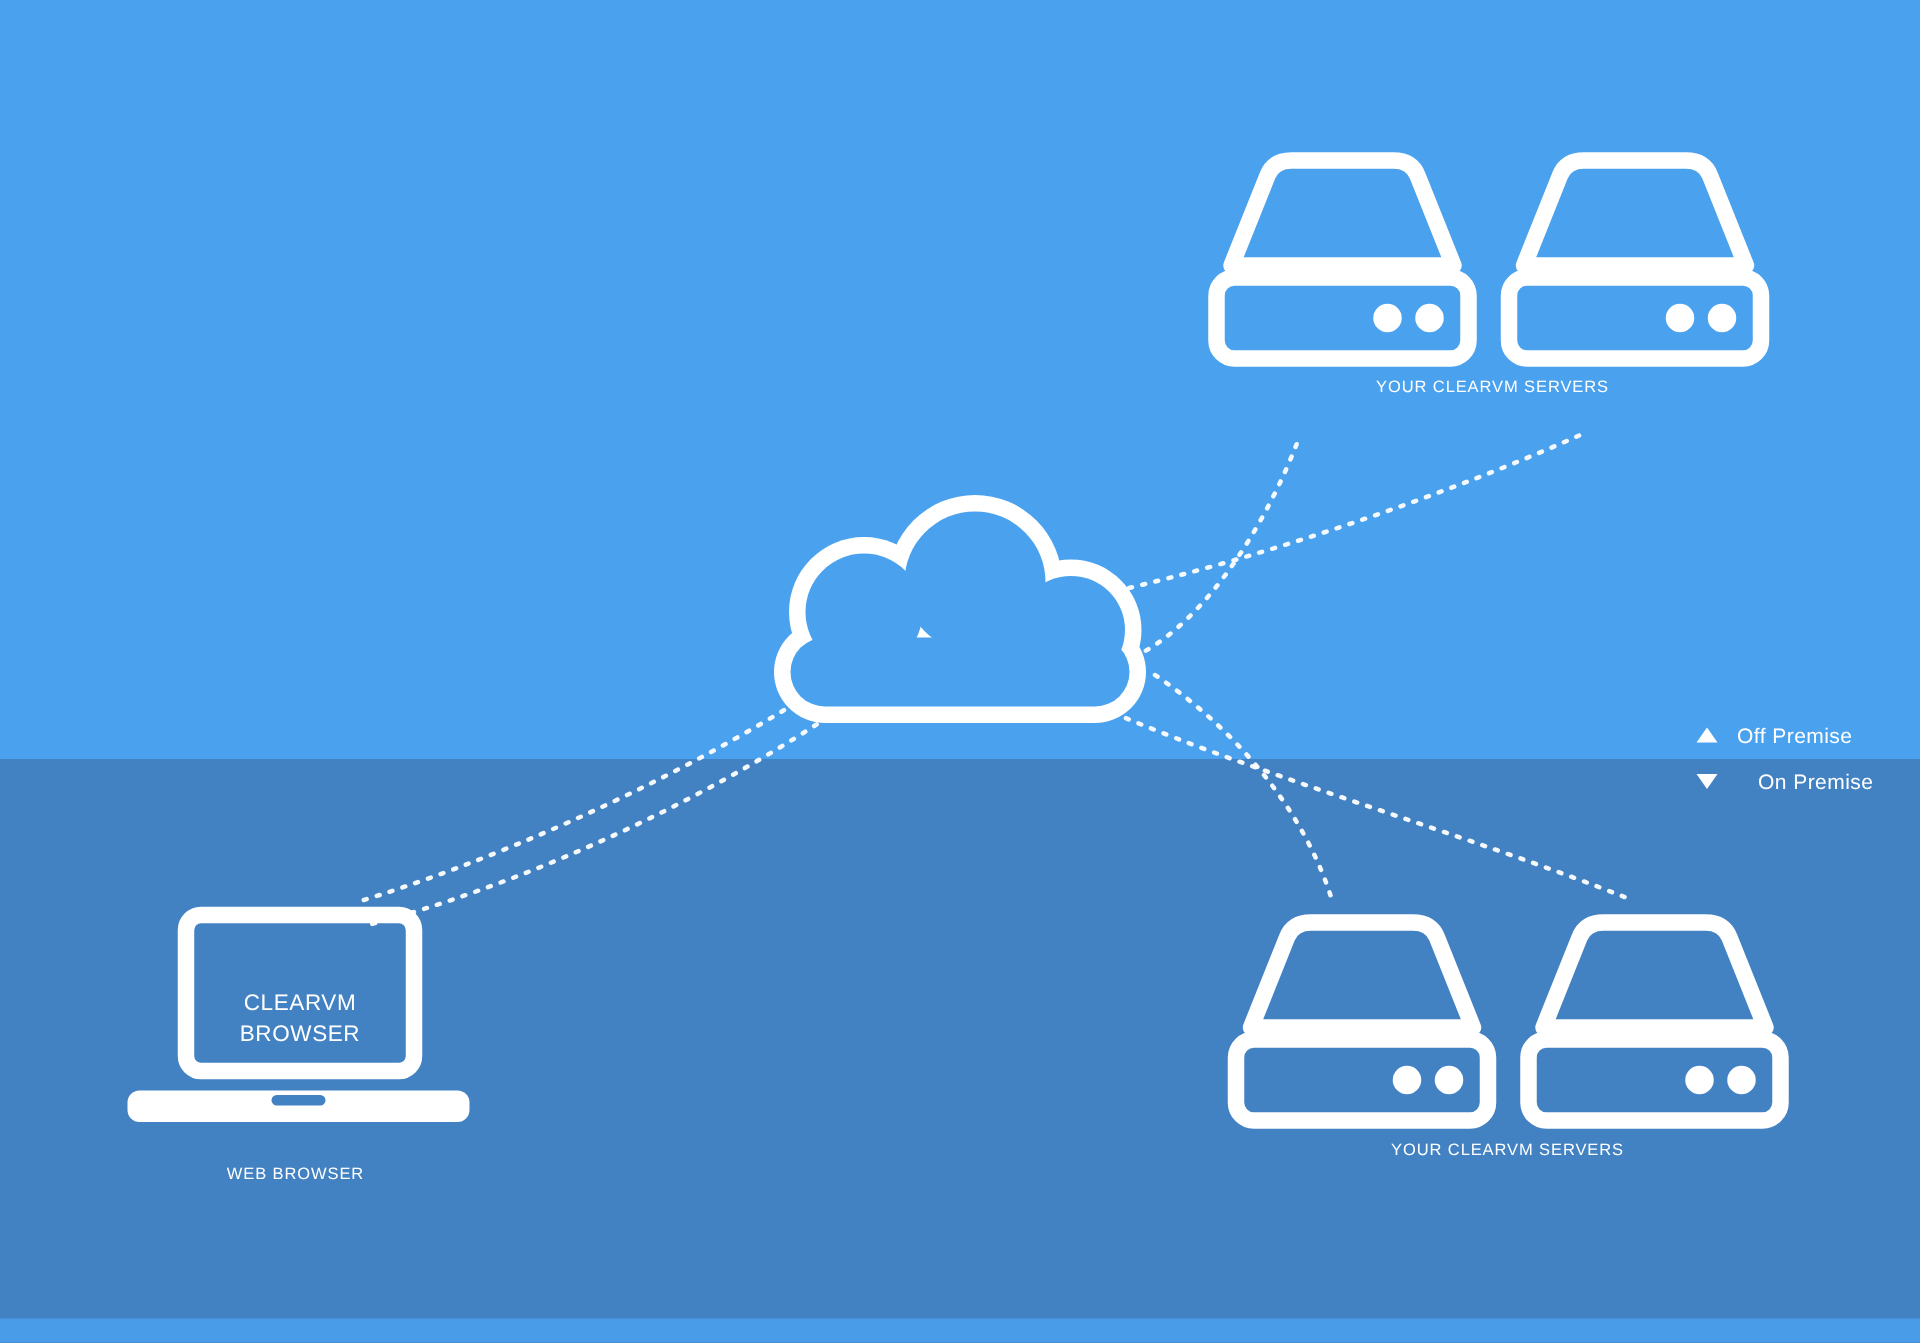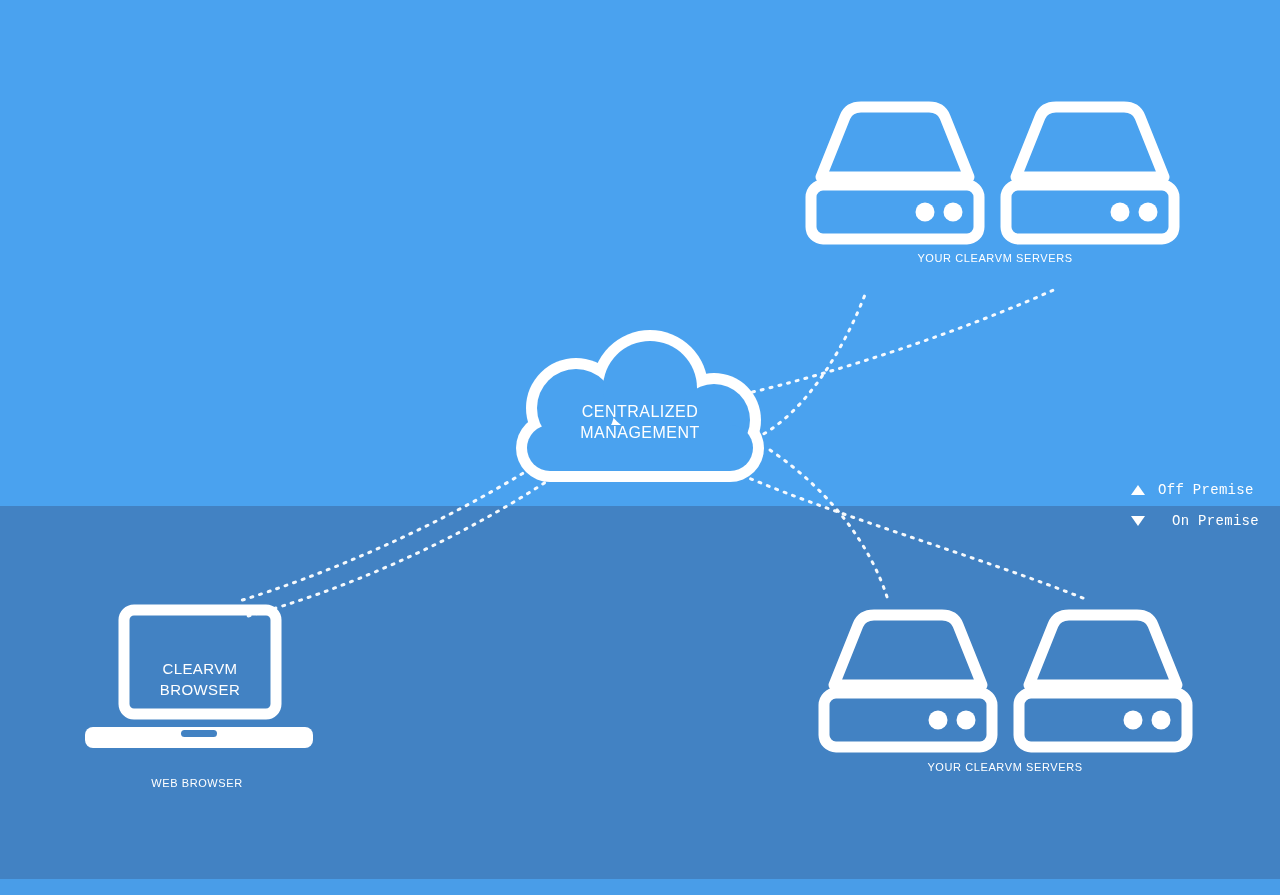--- a/index.html
+++ b/index.html
@@ -13,21 +13,21 @@
   body{font-family:"Liberation Sans","DejaVu Sans",sans-serif;}
   .stage{position:relative;width:1280px;height:895px;overflow:hidden;}
   .zone-off{position:absolute;left:0;top:0;width:1280px;height:506px;background:var(--off);}
   .zone-on{position:absolute;left:0;top:506px;width:1280px;height:373px;background:var(--on);}
   .zone-strip{position:absolute;left:0;top:879px;width:1280px;height:16px;background:var(--strip);opacity:.85;}
   svg.layer{position:absolute;left:0;top:0;width:1280px;height:895px;}
   .lbl{position:absolute;color:var(--fg);white-space:nowrap;}
   .node-label{font-size:11px;letter-spacing:.6px;transform:translateX(-50%);}
   .cloud-text{font-size:16px;letter-spacing:.5px;line-height:21px;text-align:center;transform:translateX(-50%);}
   .console-text{font-size:15px;letter-spacing:.4px;line-height:21px;text-align:center;transform:translateX(-50%);}
-  .legend-row{position:absolute;display:flex;align-items:center;gap:13px;color:var(--fg);font-size:14px;letter-spacing:.3px;font-family:Liberation Mono, monospace;}
+  .legend-row{position:absolute;display:flex;align-items:center;gap:13px;color:var(--fg);font-size:14px;letter-spacing:.3px;}
   .tri{width:0;height:0;display:inline-block;}
   .tri-up{border-left:7px solid transparent;border-right:7px solid transparent;border-bottom:10px solid var(--fg);}
   .tri-down{border-left:7px solid transparent;border-right:7px solid transparent;border-top:10px solid var(--fg);}
   .dashed{fill:none;stroke:var(--fg);stroke-width:3;stroke-dasharray:2 7;stroke-linecap:round;opacity:.95;}
   .icon-stroke{fill:none;stroke:var(--fg);stroke-width:11;stroke-linejoin:round;}
 </style>
 </head>
 <body>
 
 <div class="stage">
@@ -84,24 +84,20 @@
         <use href="#srv"></use>
       </g>
 
     <g>
       <rect class="icon-stroke" x="124" y="610" width="152" height="104" rx="10" stroke-width="12"></rect>
       <rect x="85" y="727" width="228" height="21" rx="8" fill="var(--fg)"></rect>
       <rect x="181" y="730" width="36" height="7" rx="3.5" fill="var(--on)"></rect>
     </g>
   </svg>
 
-  <div class="lbl cloud-text" style="left:640px;top:401px;">
-    <div>CENTRALIZED</div>
-    <div>MANAGEMENT</div>
-  </div>
 
   <div class="lbl node-label" style="left:995px;top:252px;">YOUR CLEARVM SERVERS</div>
 
   <div class="lbl node-label" style="left:1005px;top:761px;">YOUR CLEARVM SERVERS</div>
 
   <div class="lbl console-text" style="left:200px;top:642px;margin-top:16px;">
     <div>CLEARVM</div>
     <div>BROWSER</div>
   </div>
 

